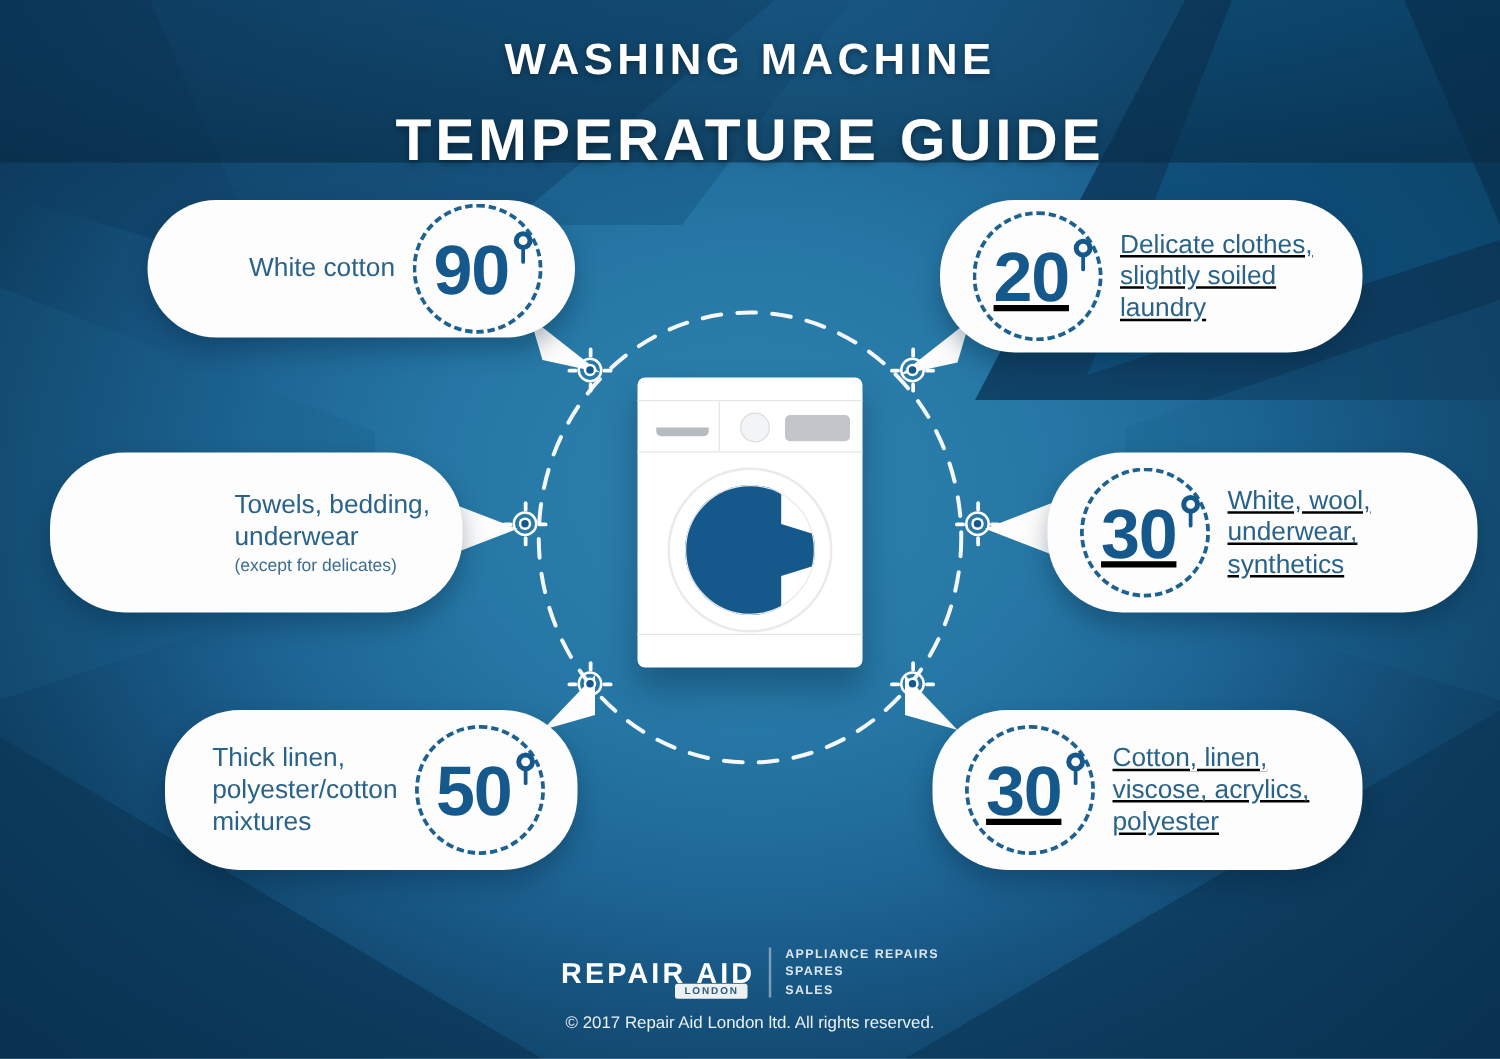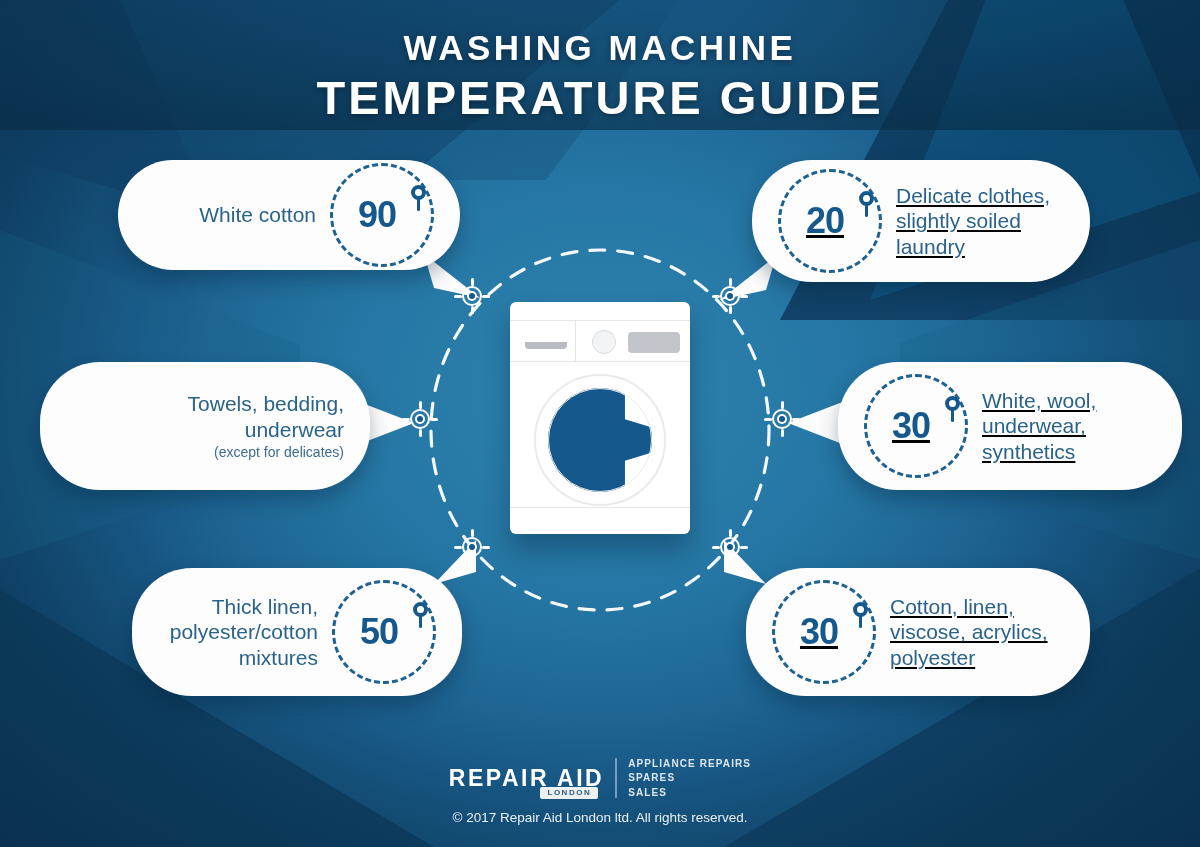--- a/index.html
+++ b/index.html
@@ -95,21 +95,21 @@
     text-align: center; color: #ffffff;
     text-shadow: 0 2px 6px rgba(0,0,0,.35);
     z-index: 6;
   }
   .heading .line1 {
     font-size: 35px; font-weight: bold; letter-spacing: 3.5px;
     line-height: 1.15;
   }
   .heading .line2 {
     font-size: 47px; font-weight: bold; letter-spacing: 3px;
-    line-height: 1.18; margin-top: 2px;
+    line-height: 1.18; margin-top: 16px;
   }
 
   
   .center-wrap {
     position: absolute;
     left: 403px; top: 232px;
     width: 394px; height: 396px;
     z-index: 2;
   }
   .dashed-ring { position: absolute; inset: 0; }
@@ -185,21 +185,21 @@
     padding: 0 26px;
   }
   .bubble.right-num .bubble-inner { justify-content: flex-end; }
   .bubble.left-num  .bubble-inner { justify-content: flex-start; text-decoration: underline; }
 
   .b-text {
     color: #2a6389;
     font-size: 21px;
     line-height: 1.22;
   }
-  .b-text.align-right { text-align: right; }
+  .b-text.align-right { }
   .b-text.align-left  { text-align: left; }
   .b-note {
     display: block;
     font-size: 14px;
     color: #3d6e8f;
     margin-top: 1px;
   }
 
   
   .temp {
@@ -208,21 +208,21 @@
     flex: 0 0 104px;
     display: flex; align-items: center; justify-content: center;
   }
   .temp-dash {
     position: absolute; inset: 0;
     border-radius: 50%;
     border: 3px dashed #1d6191;
   }
   .temp-num {
     position: relative;
-    font-size: 36px; font-weight: bold;
+    font-size: 56px; font-weight: bold;
     color: #15588c;
     letter-spacing: -1px;
     transform: translateX(-5px);
   }
   .deg {
     position: absolute;
     right: 6px; top: 22px;
     width: 17px; height: 17px;
   }
   .deg i {

